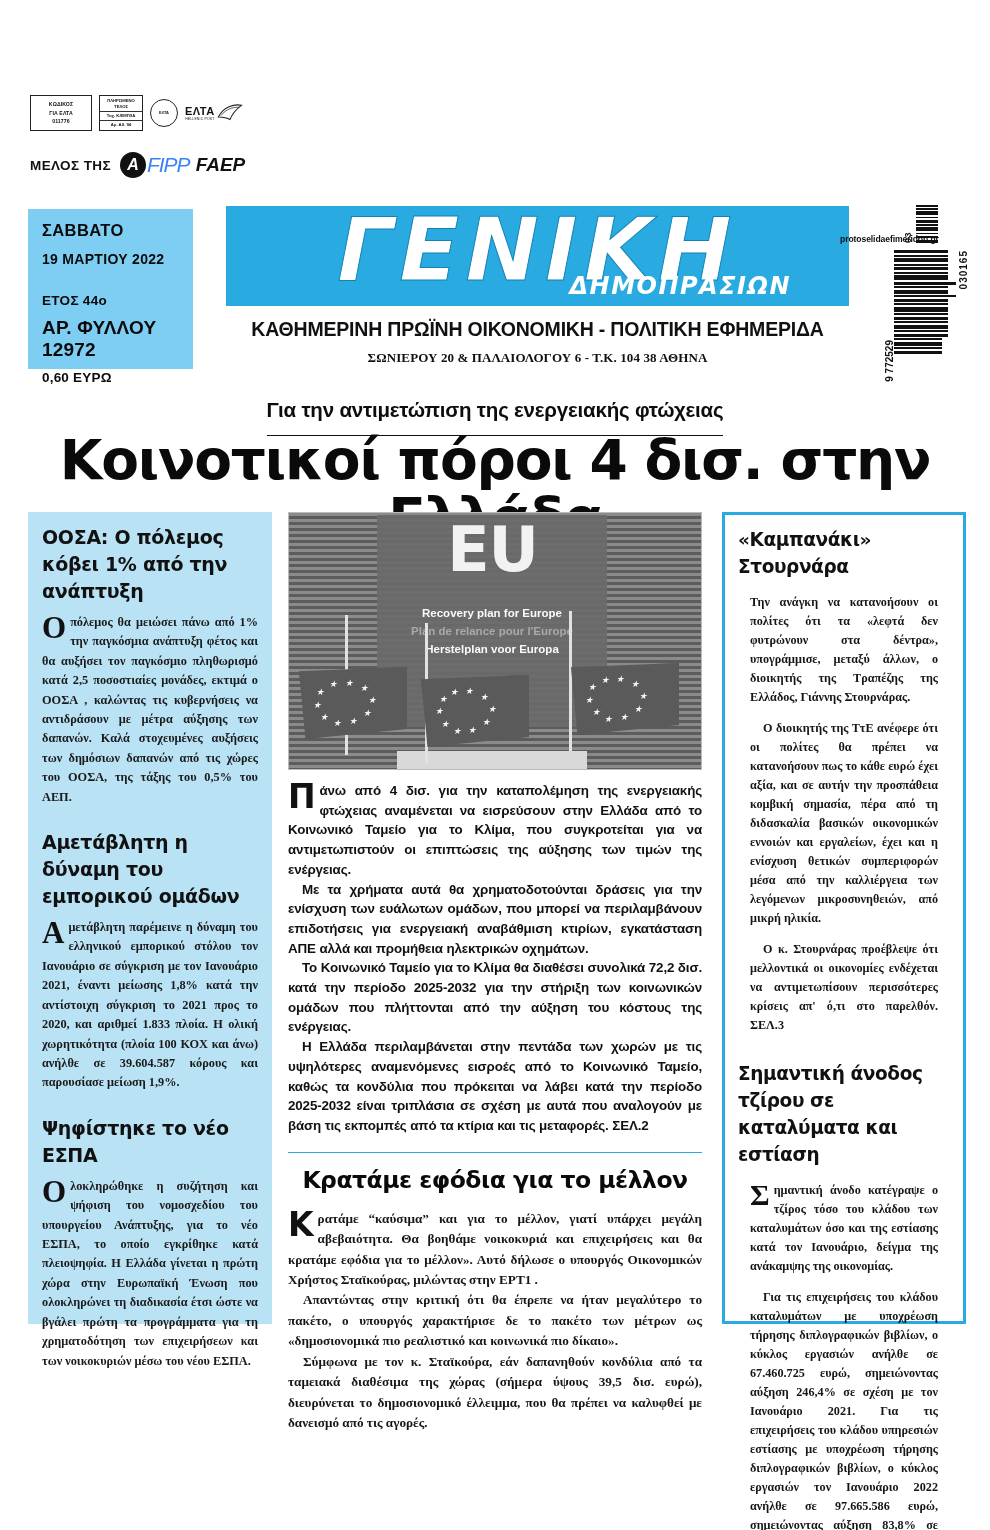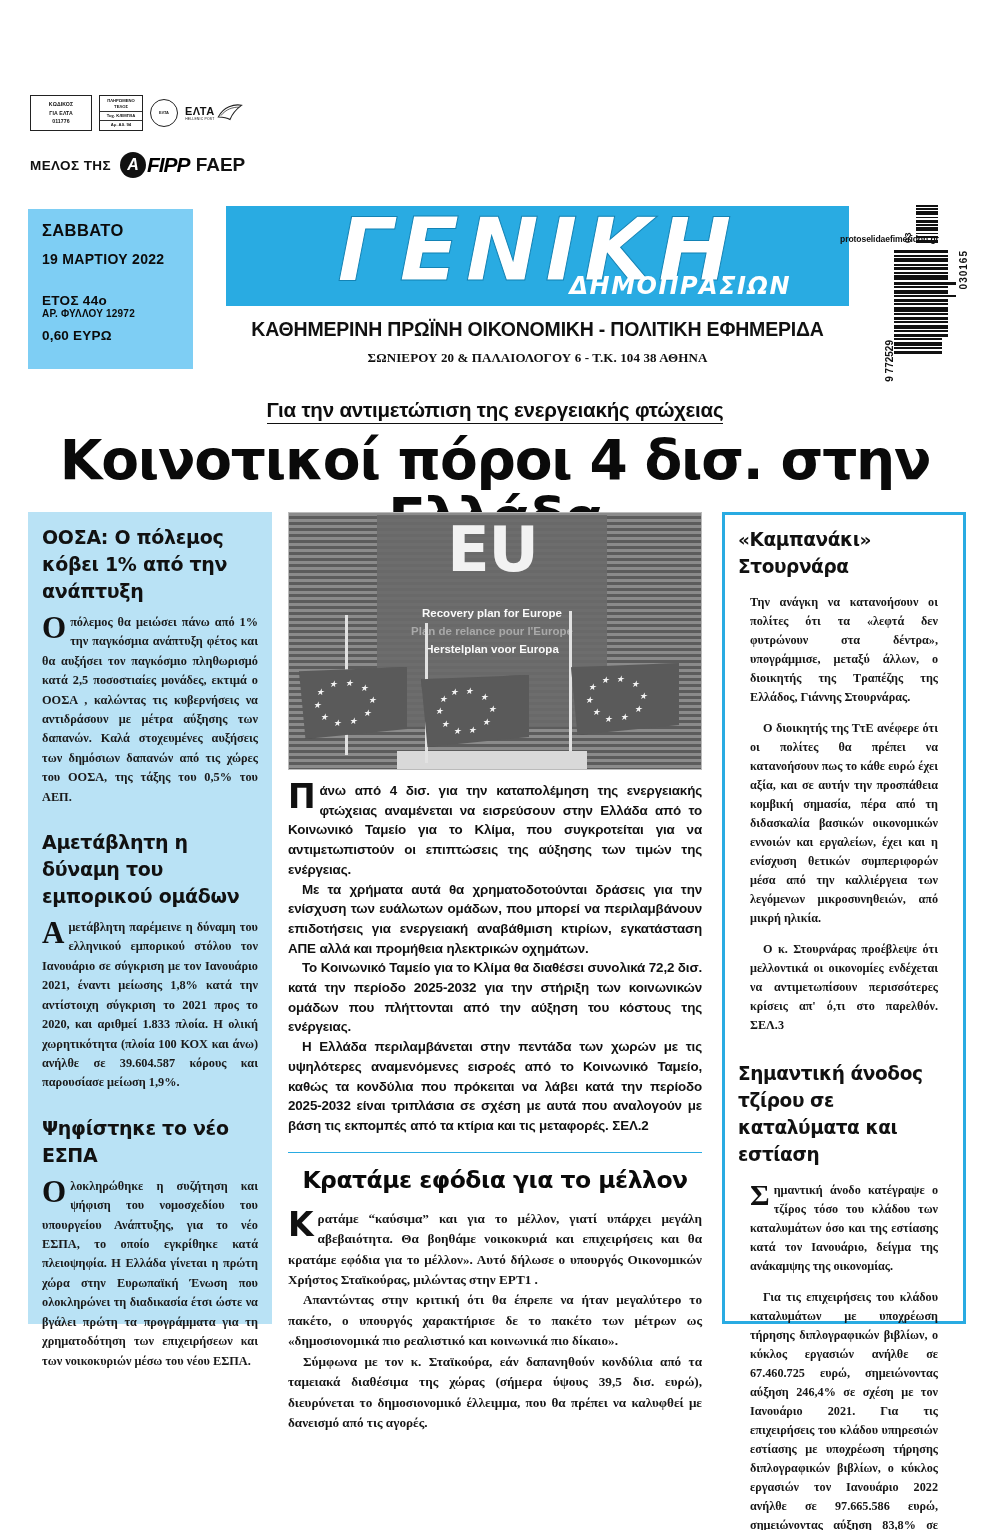--- a/index.html
+++ b/index.html
@@ -26,30 +26,30 @@
   .elta-mark{display:flex;align-items:center;gap:2px;}
   .elta-text{font-size:11px;font-weight:bold;letter-spacing:.5px;}
   .elta-sub{font-size:3.4px;letter-spacing:.2px;display:block;text-align:center;}
   .elta-bird{width:26px;height:22px;}
 
   .member-row{position:absolute;left:30px;top:152px;display:flex;align-items:center;gap:9px;}
   .member-label{font-size:13.5px;font-weight:bold;letter-spacing:.4px;color:#111;}
   .fipp-logo{display:flex;align-items:center;gap:1px;}
   .fipp-badge{width:26px;height:26px;border-radius:50%;background:#111;display:flex;align-items:center;
     justify-content:center;color:#fff;font-size:16px;font-weight:bold;font-style:italic;}
-  .fipp-word{font-size:21px;font-weight:bold;font-style:italic;color:#000000;letter-spacing:-1px;}
-  .faep-word{font-size:19px;font-weight:bold;color:#111;letter-spacing:0px;margin-left:5px;}
+  .fipp-word{font-size:21px;font-weight:normal;font-style:italic;color:#3b82f6;letter-spacing:-1px;}
+  .faep-word{font-size:19px;font-weight:bold;font-style:italic;color:#111;letter-spacing:0px;margin-left:5px;}
 
   
   .datebox{position:absolute;left:28px;top:209px;width:165px;height:160px;background:#7ecef4;
     padding:12px 0 0 14px;box-sizing:border-box;}
   .datebox .dow{font-size:16.5px;font-weight:bold;letter-spacing:.4px;color:#0b0b0b;}
   .datebox .date{font-size:14px;font-weight:bold;margin-top:11px;letter-spacing:.3px;color:#0b0b0b;}
   .datebox .etos{font-size:13.5px;font-weight:bold;margin-top:26px;letter-spacing:.3px;color:#0b0b0b;}
-  .datebox .arfylou{font-size:10px;font-weight:bold;letter-spacing:.2px;color:#0b0b0b;}
+  .datebox .arfylou{font-size:19px;font-weight:bold;margin-top:9px;letter-spacing:.2px;color:#0b0b0b;}
   .datebox .price{font-size:13.5px;font-weight:bold;margin-top:9px;letter-spacing:.2px;color:#0b0b0b;}
 
   
   .masthead-band{position:absolute;left:226px;top:206px;width:623px;height:100px;background:#29abe2;}
   .mast-title{position:absolute;left:0;top:-6px;width:623px;text-align:center;font-size:88px;line-height:100px;
      font-weight:bold;font-style:italic;color:#ffffff;letter-spacing:6px;
      font-family:"DejaVu Sans", sans-serif;
      -webkit-text-stroke:1px #1383b5;}
   .mast-sub{position:absolute;right:58px;top:66px;font-size:24px;font-weight:bold;font-style:italic;color:#ffffff;
      letter-spacing:1.5px;font-family:"DejaVu Sans", sans-serif;}
@@ -68,21 +68,21 @@
   .big-bc .stack{display:flex;flex-direction:column;gap:1.5px;}
   .big-bc .stack i{display:block;background:#111;}
   .big-bc .lbl{writing-mode:vertical-rl;transform:rotate(180deg);font-size:10px;font-weight:bold;
      letter-spacing:1px;margin-left:2px;}
   .bc-left{position:absolute;left:884px;top:340px;writing-mode:vertical-rl;transform:rotate(180deg);
      font-size:10px;font-weight:bold;}
 
   
   .kicker{position:absolute;left:0;top:398px;width:990px;text-align:center;font-size:20.5px;font-weight:bold;
      color:#0d0d0d;letter-spacing:-0.2px;}
-  .kicker span{border-bottom:1.6px solid #111;padding-bottom:2px;}
+  .kicker span{border-bottom:1.6px solid #111;padding-bottom:14px;}
   .bighead{position:absolute;left:0;top:432px;width:990px;text-align:center;font-size:55px;font-weight:bold;
      color:#0a0a0a;letter-spacing:-1.2px;line-height:1.05;font-family:"DejaVu Sans", sans-serif;}
 
   
   .cols{position:absolute;left:0;top:512px;width:990px;height:820px;}
 
   
   .colL{position:absolute;left:28px;top:0;width:244px;background:#b9e2f5;padding:12px 14px 12px 14px;
     box-sizing:border-box;height:812px;}
   .colL h2{margin:0 0 8px 0;font-size:19px;line-height:1.42;font-weight:bold;color:#111;letter-spacing:-0.3px;

